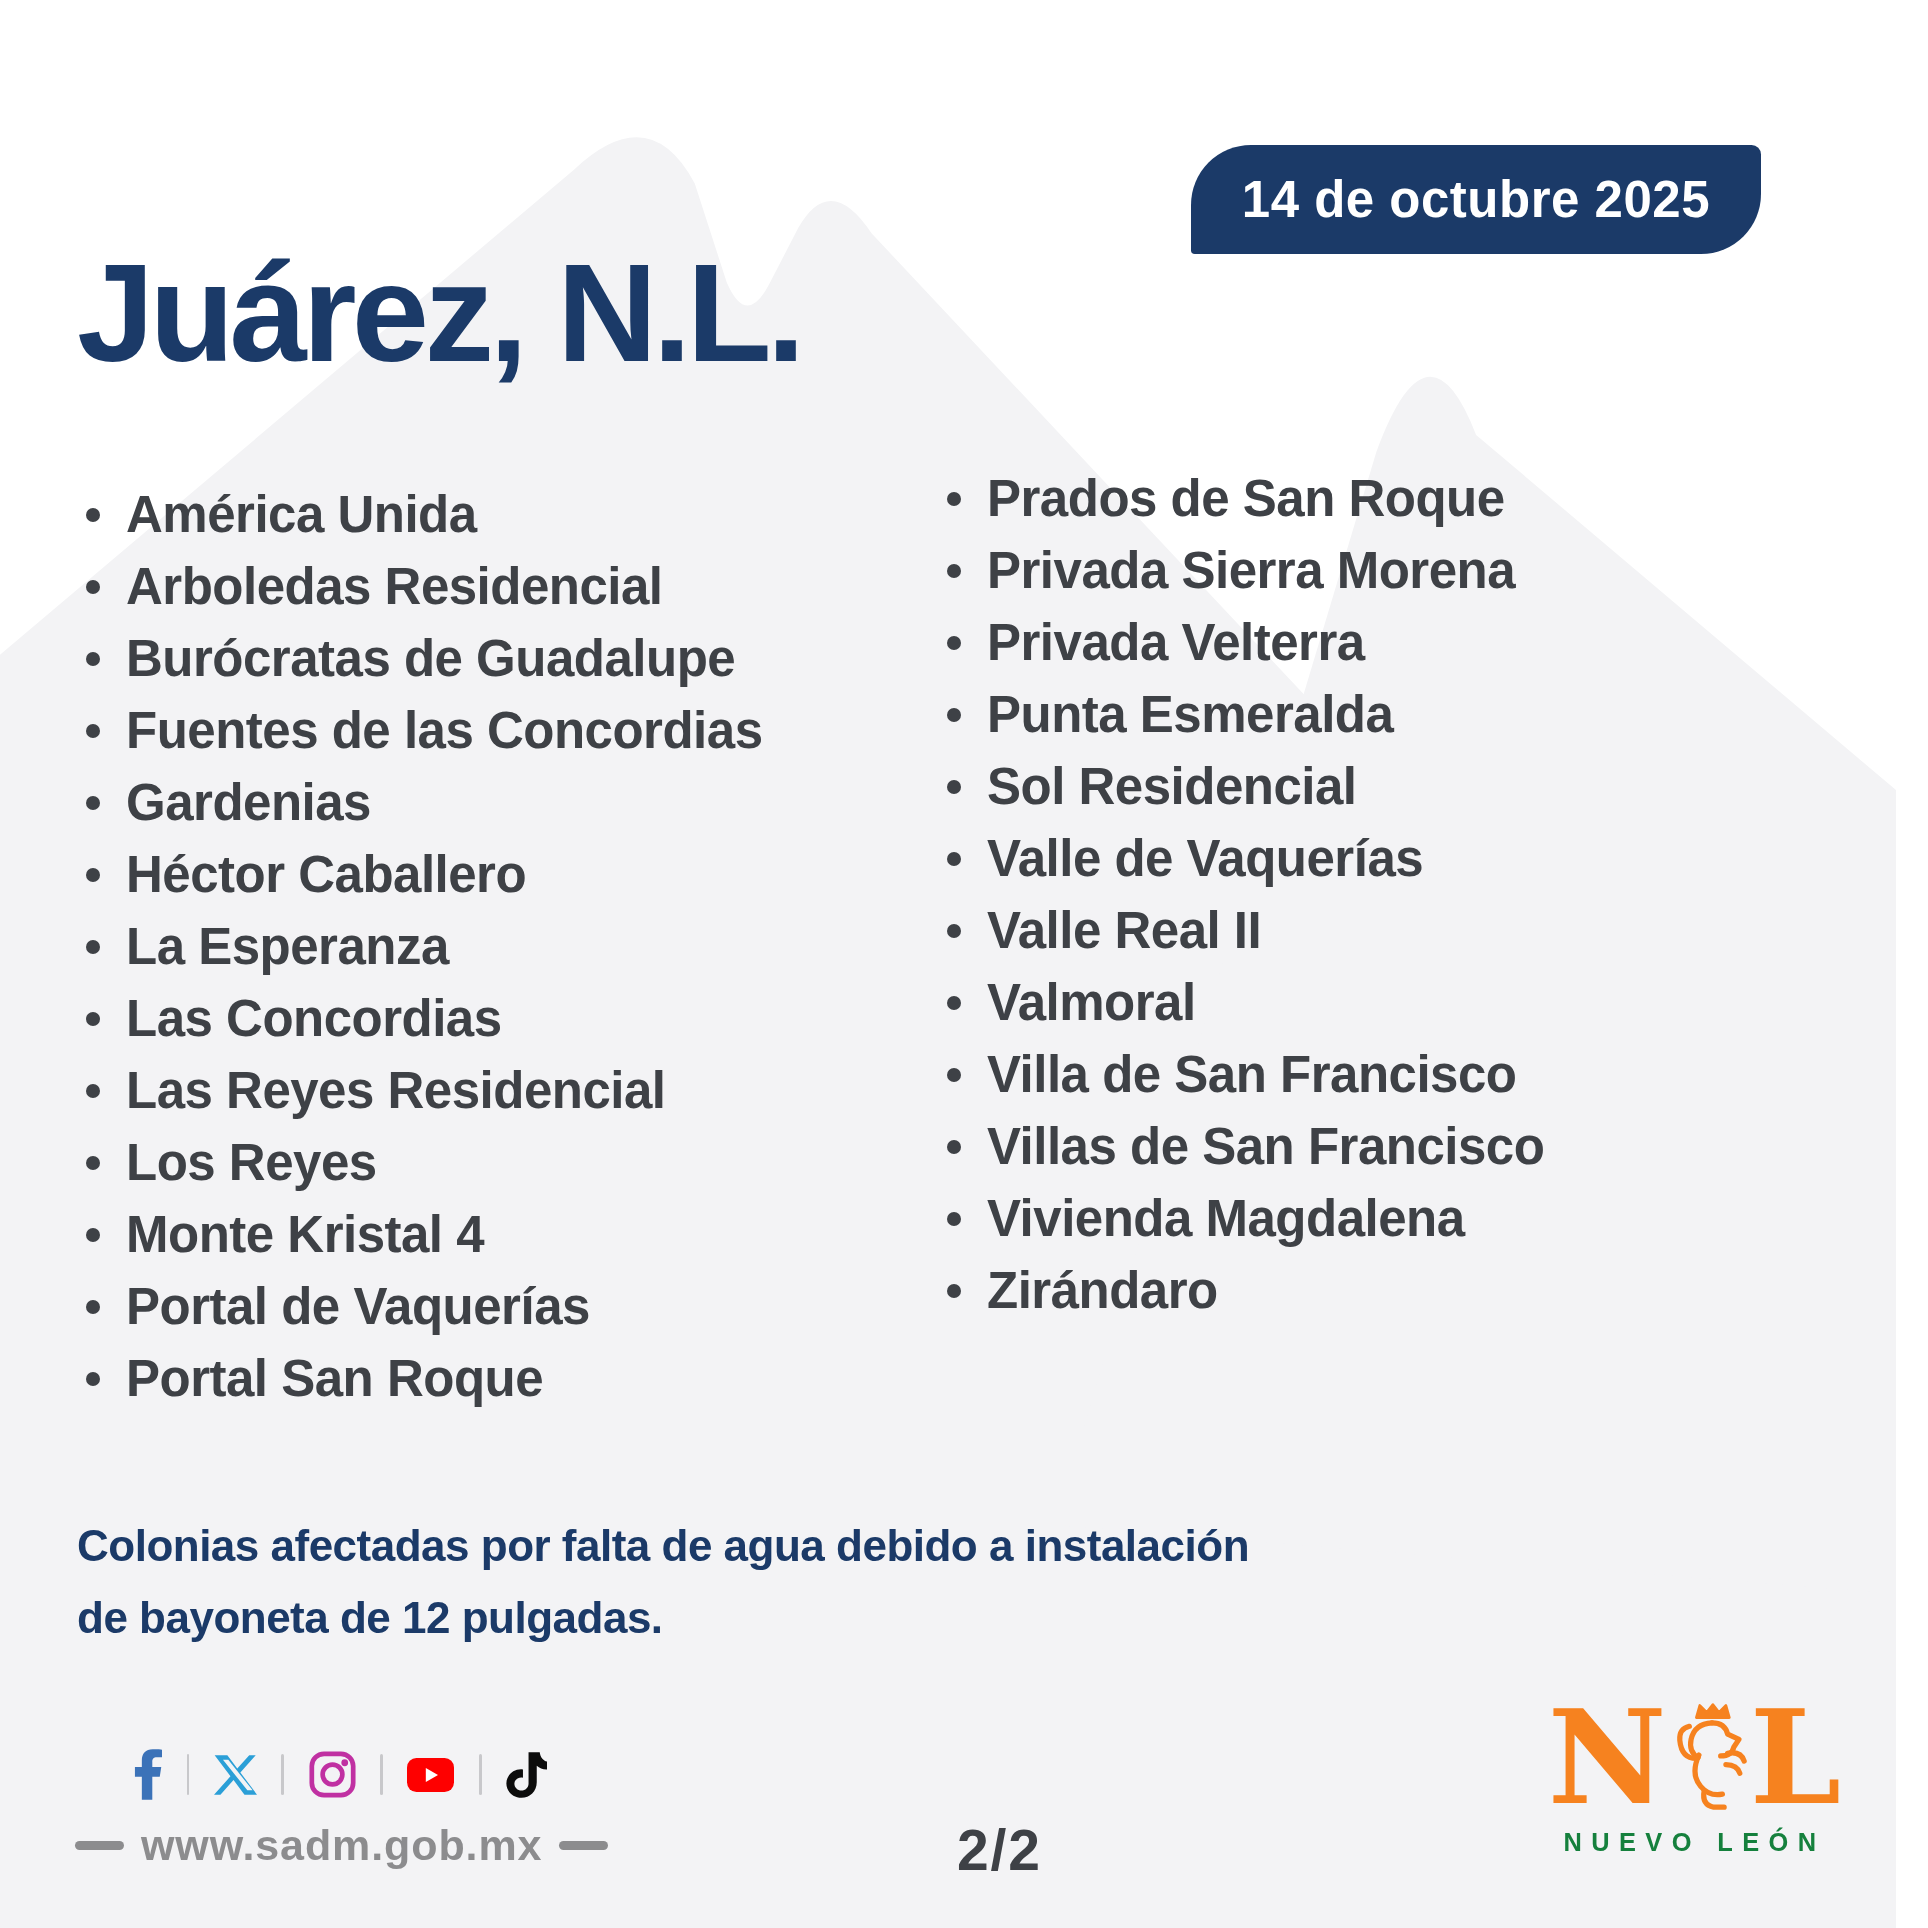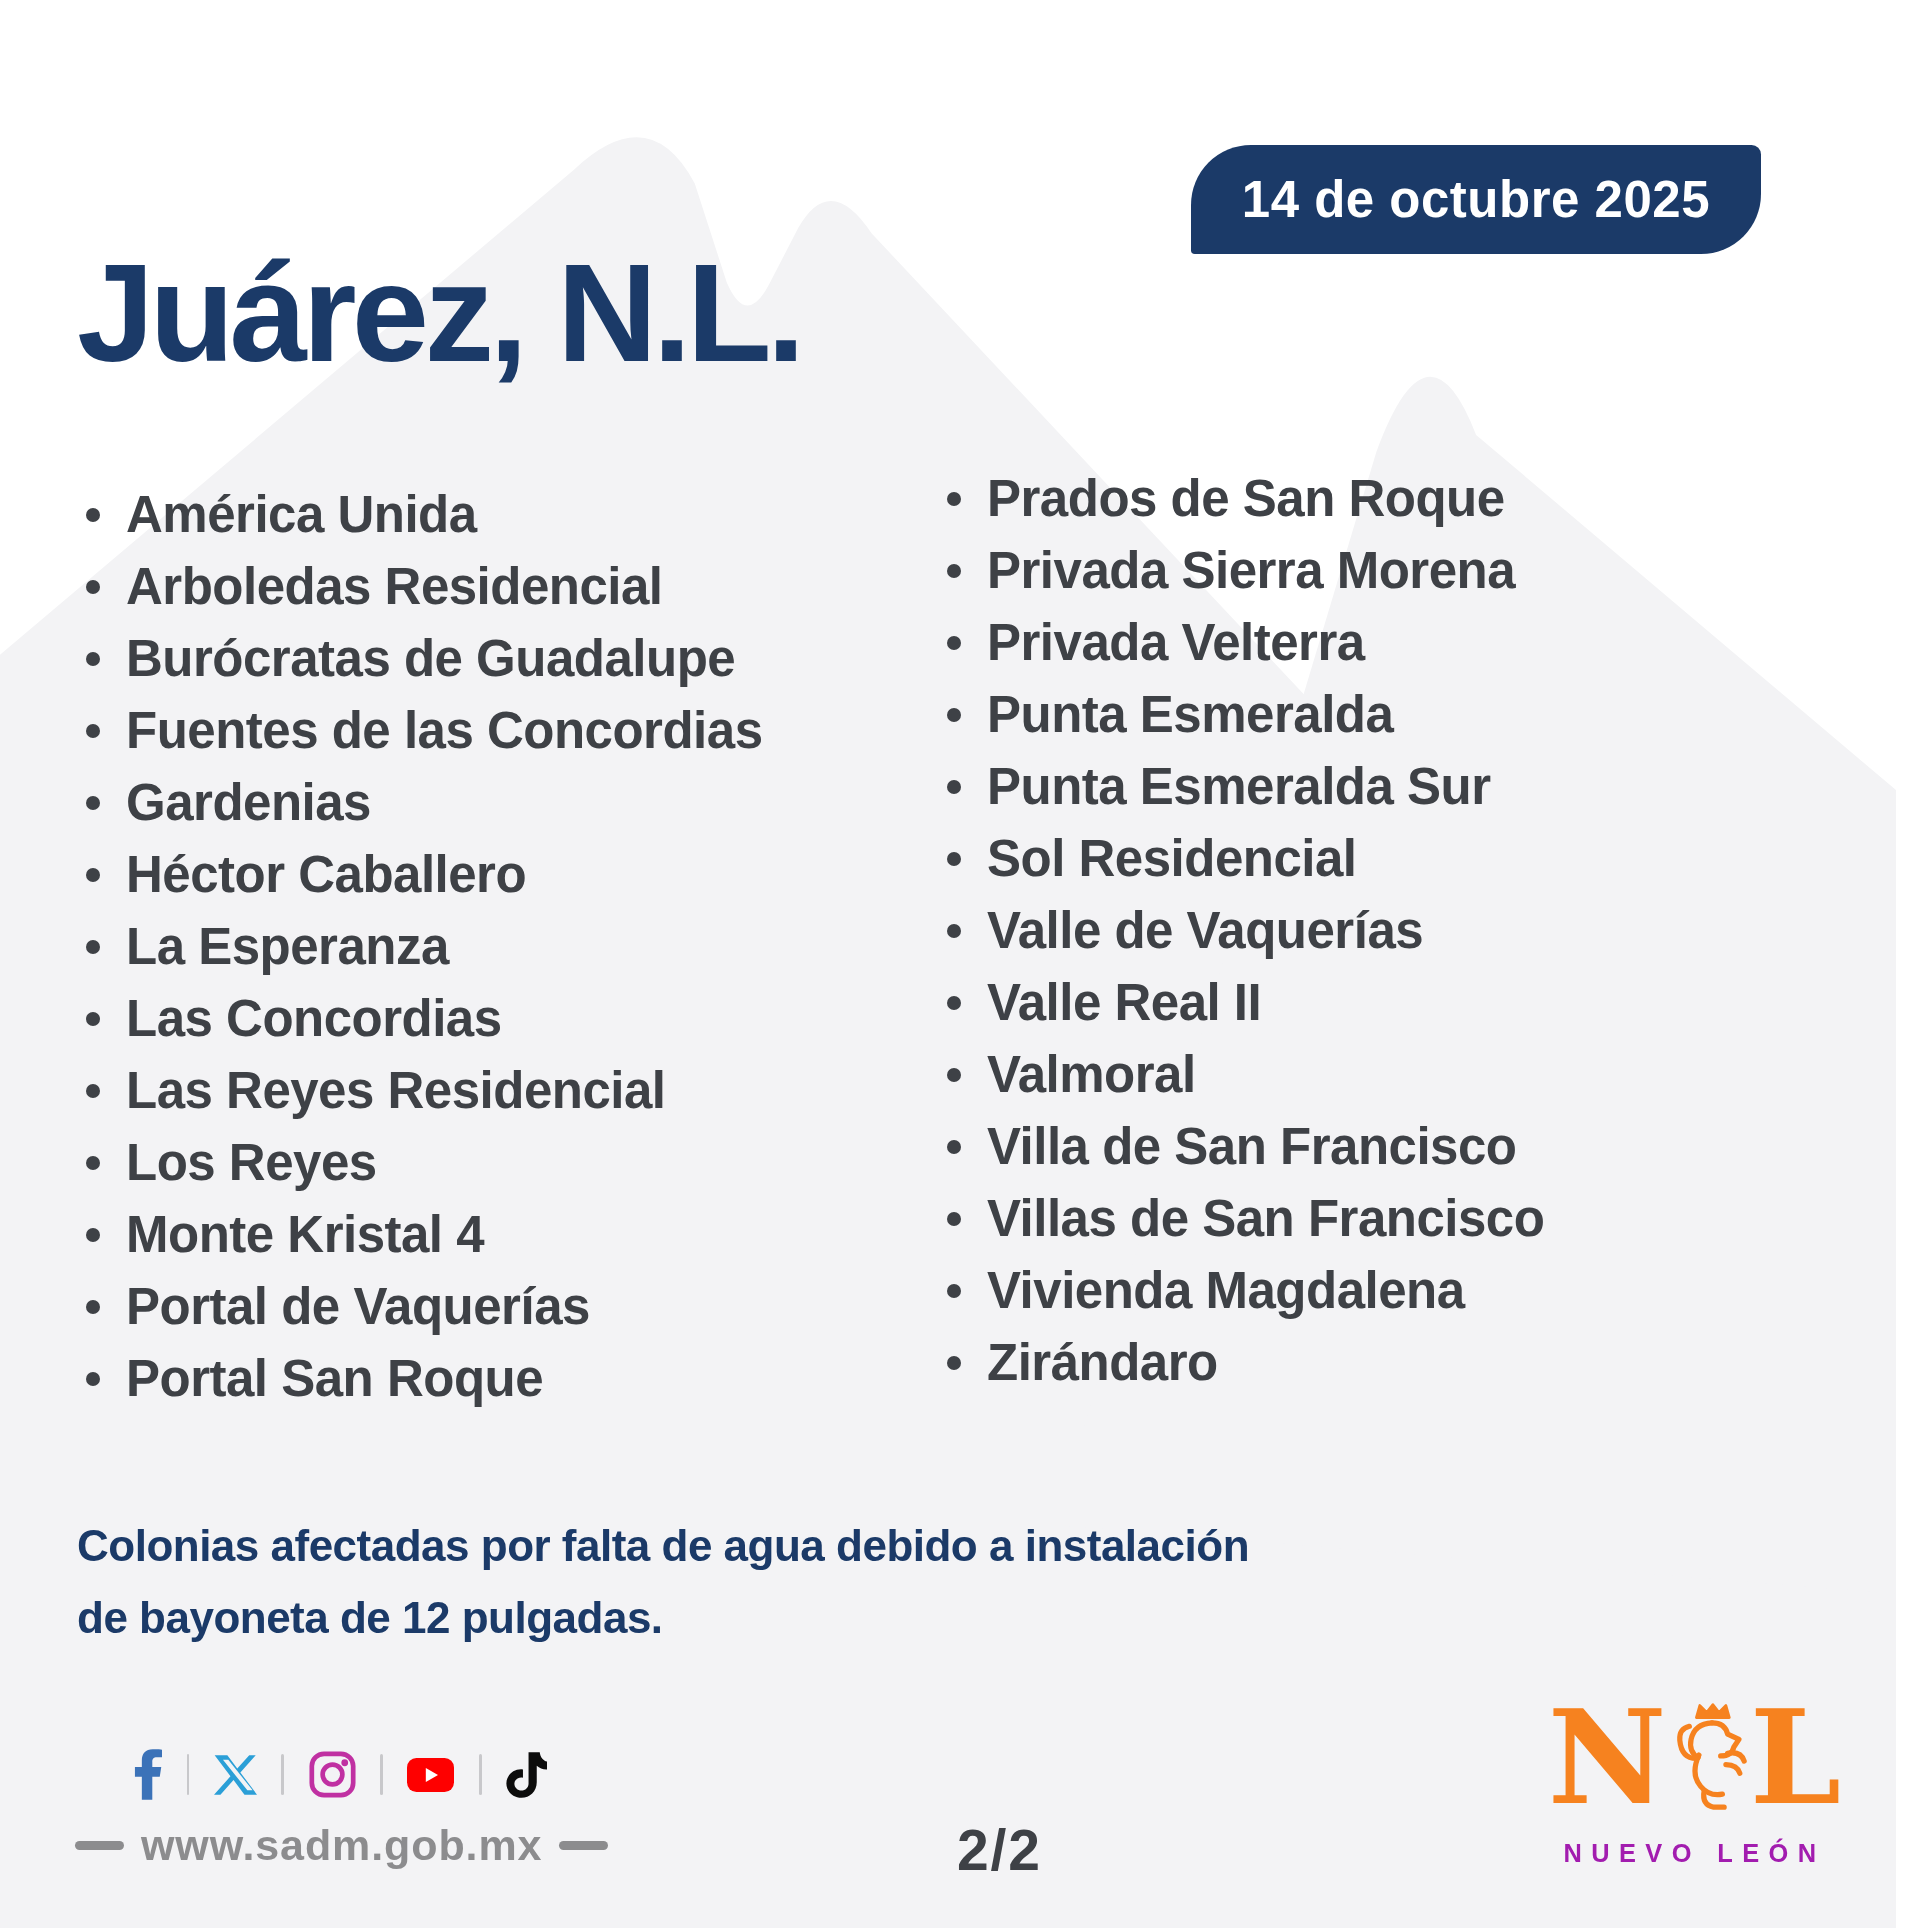--- a/index.html
+++ b/index.html
@@ -58,21 +58,21 @@
   }
   
   .nl-logo{position:absolute;left:1544px;top:1701px;width:301px;z-index:2;text-align:center;}
   .nl-logo .mark{display:flex;align-items:flex-start;justify-content:center;}
   .nl-letter{
     font-family:"DejaVu Serif","Liberation Serif",serif;font-weight:bold;
     font-size:130px;line-height:113px;color:#f6821f;
   }
   .nl-lion{margin:0 -1.9px;}
   .nl-caption{
-    margin-top:20px;font-size:25.4px;font-weight:bold;color:#a21caf;
+    margin-top:9px;font-size:25.4px;font-weight:bold;color:#15803d;
     letter-spacing:9.4px;white-space:nowrap;
   }
 </style>
 </head>
 <body>
 
 <div class="canvas">
 
   <svg class="watermark" viewBox="0 0 2048 2048" width="1928" height="1928" aria-hidden="true">
     <path fill="#f3f3f5" d="M -100 780 L 610 180 Q 690 105 738 195 L 772 300 Q 793 348 817 302 L 848 242 Q 882 182 926 248 L 2100 1500 L 2100 2100 L -100 2100 Z"></path>
@@ -97,21 +97,20 @@
     <li>Monte Kristal 4</li>
     <li>Portal de Vaquerías</li>
     <li>Portal San Roque</li>
   </ul>
 
   <ul class="col right">
     <li>Prados de San Roque</li>
     <li>Privada Sierra Morena</li>
     <li>Privada Velterra</li>
     <li>Punta Esmeralda</li>
-    <li>Punta Esmeralda Sur</li>
     <li>Sol Residencial</li>
     <li>Valle de Vaquerías</li>
     <li>Valle Real II</li>
     <li>Valmoral</li>
     <li>Villa de San Francisco</li>
     <li>Villas de San Francisco</li>
     <li>Vivienda Magdalena</li>
     <li>Zirándaro</li>
   </ul>
 

